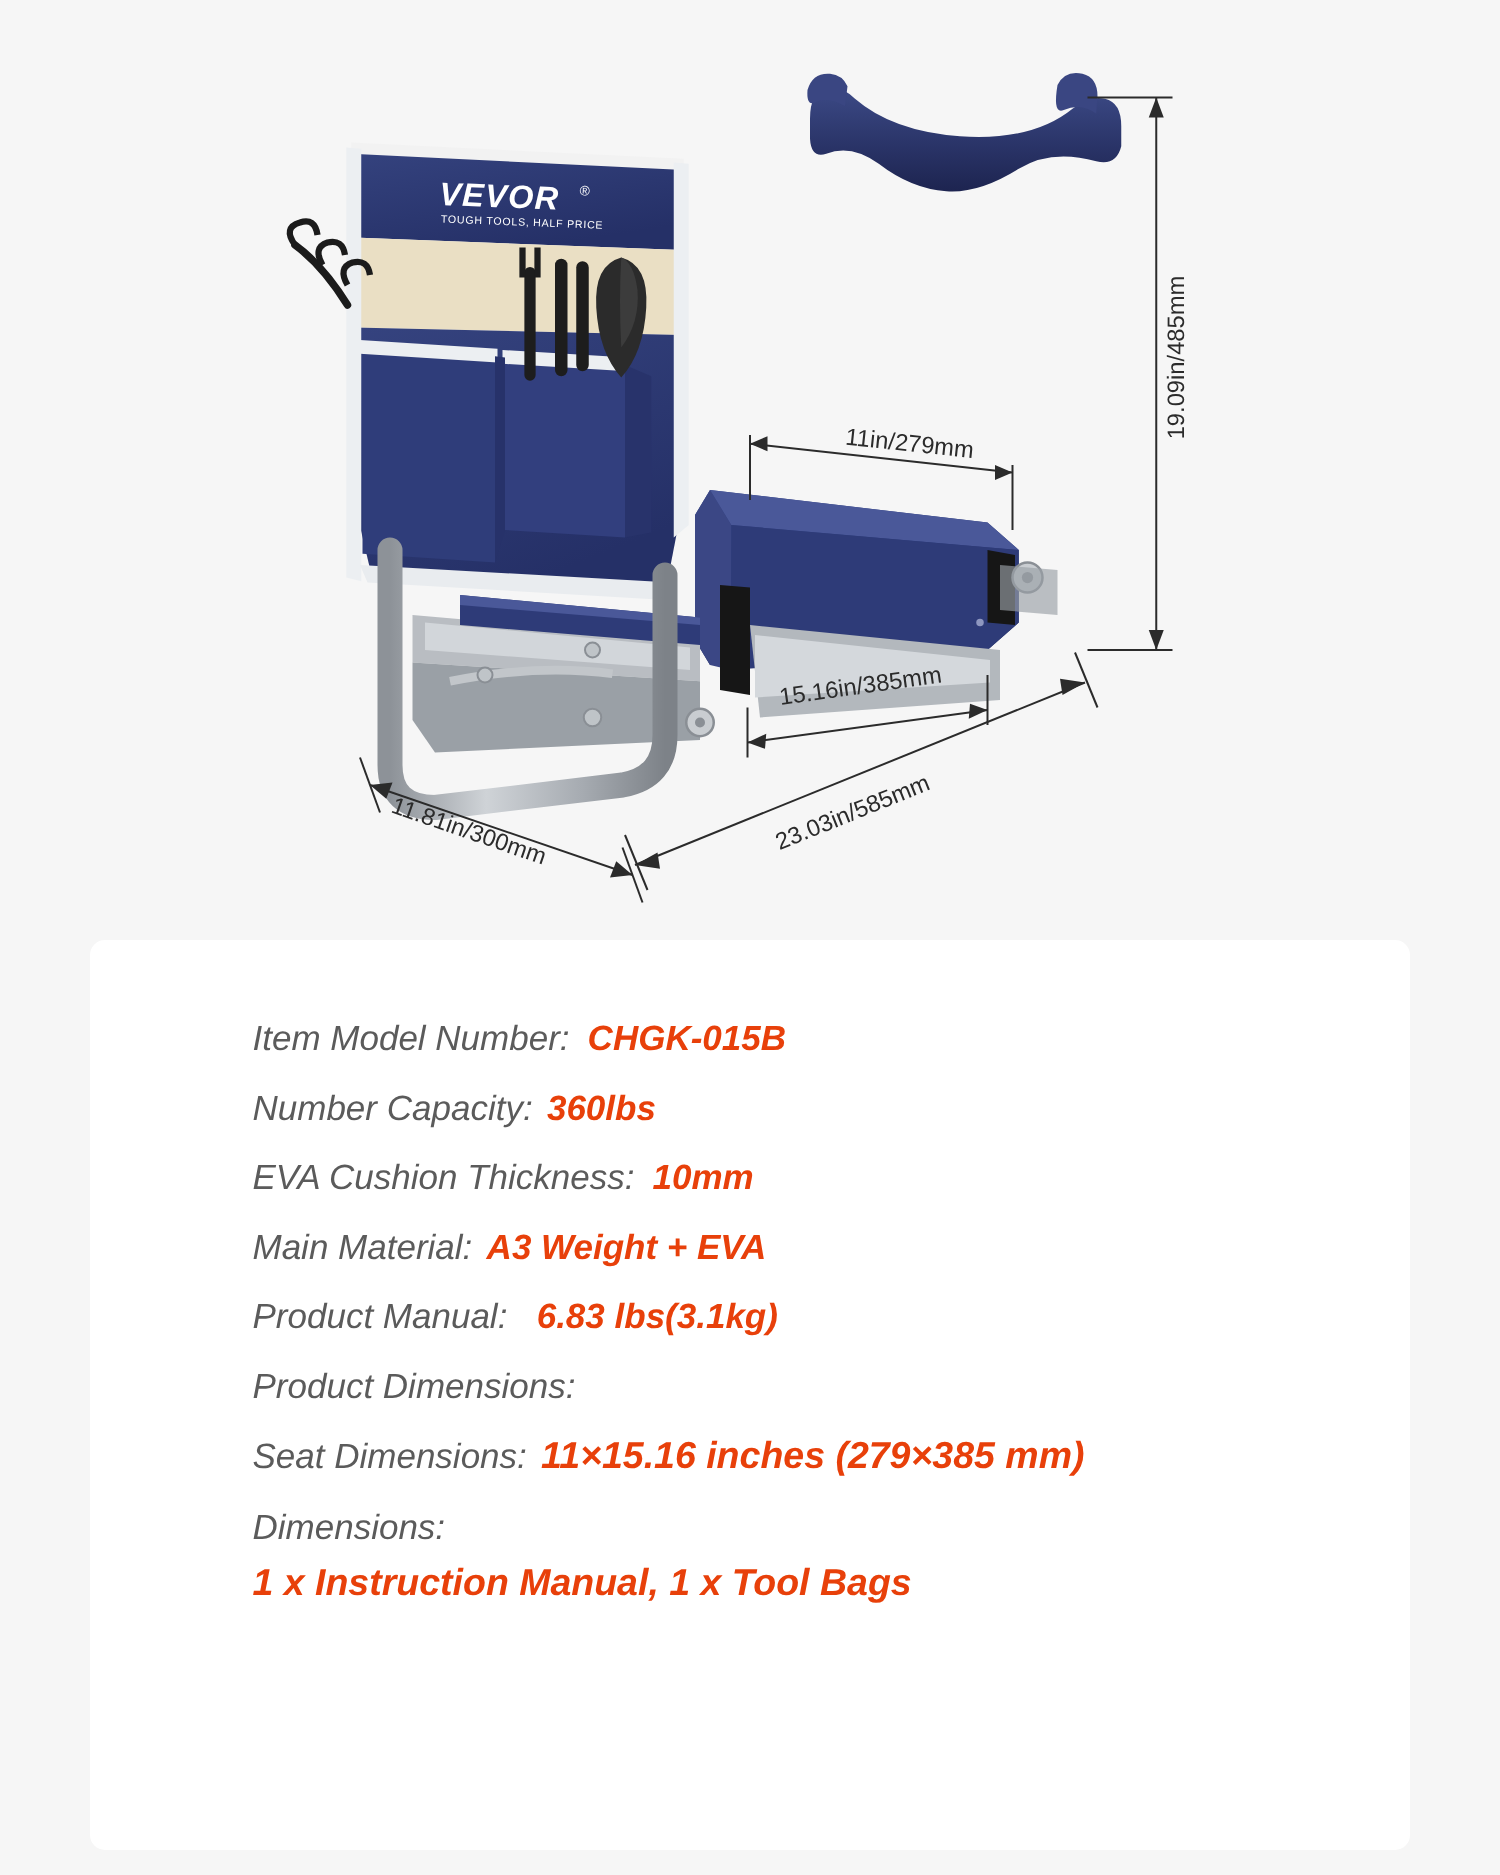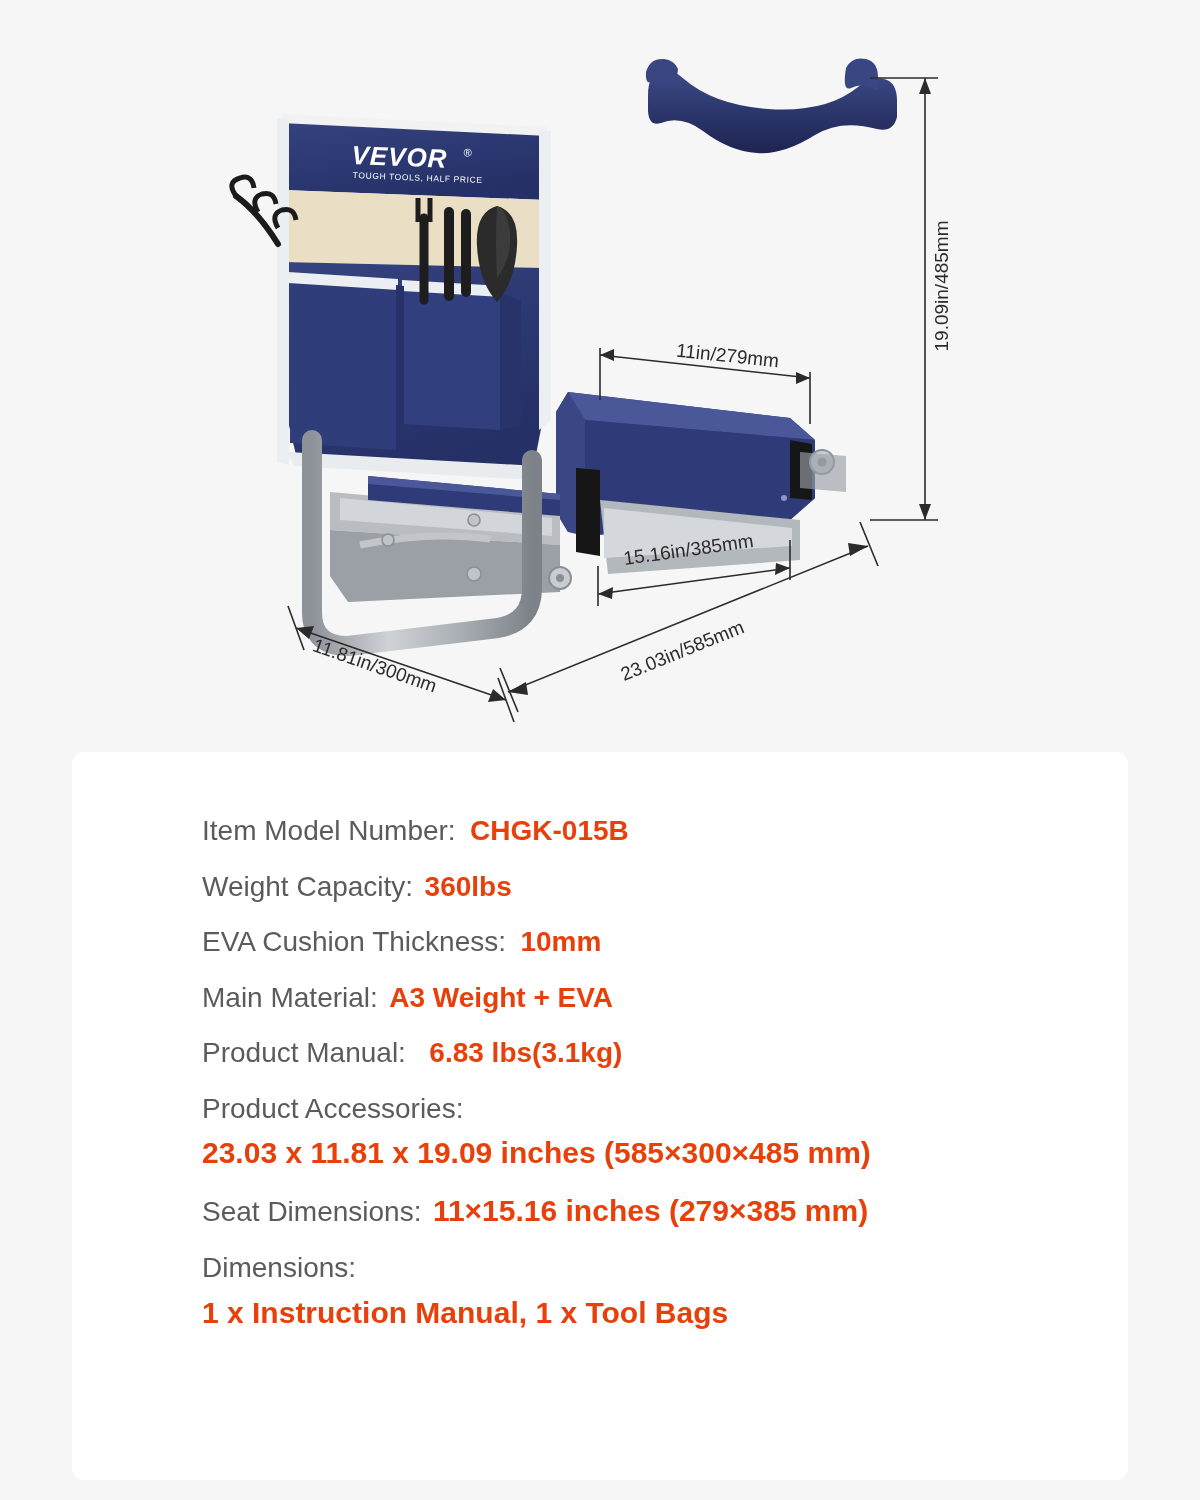--- a/index.html
+++ b/index.html
@@ -39,20 +39,21 @@
   .spec-card {
     position: absolute;
     left: 72px;
     top: 752px;
     width: 1056px;
     height: 728px;
     background: #ffffff;
     border-radius: 12px;
     box-sizing: border-box;
     padding: 60px 0 0 0;
+    font-style: italic;
   }
   .spec-list {
     margin: 0;
     padding: 0;
     list-style: none;
   }
   .spec-row {
     padding: 0 0 0 130px;
     margin-bottom: 18px;
     line-height: 1.34;
@@ -249,42 +250,41 @@
 
   <div class="spec-card">
     <ul class="spec-list">
 
       <li class="spec-row">
         <span class="spec-label">Item Model Number:</span>
         <span class="spec-value" style="margin-left:10px;">CHGK-015B</span>
       </li>
 
       <li class="spec-row">
-        <span class="spec-label">Weight Capacity:</span>
+        <span class="spec-label">Number Capacity:</span>
         <span class="spec-value" style="margin-left:7px;">360lbs</span>
       </li>
 
       <li class="spec-row">
         <span class="spec-label">EVA Cushion Thickness:</span>
         <span class="spec-value" style="margin-left:10px;">10mm</span>
       </li>
 
       <li class="spec-row">
         <span class="spec-label">Main Material:</span>
         <span class="spec-value" style="margin-left:7px;">A3 Weight + EVA</span>
       </li>
 
       <li class="spec-row">
         <span class="spec-label">Product Manual:</span>
         <span class="spec-value" style="margin-left:19px;">6.83 lbs(3.1kg)</span>
       </li>
 
       <li class="spec-row stacked">
-        <span class="spec-label">Product Accessories:</span>
-        <span class="spec-value big">23.03 x 11.81 x 19.09 inches (585×300×485 mm)</span>
+        <span class="spec-label">Product Dimensions:</span>
       </li>
 
       <li class="spec-row">
         <span class="spec-label">Seat Dimensions:</span>
         <span class="spec-value big" style="margin-left:7px;">11×15.16 inches (279×385 mm)</span>
       </li>
 
 
       <li class="spec-row stacked">
         <span class="spec-label">Dimensions:</span>

